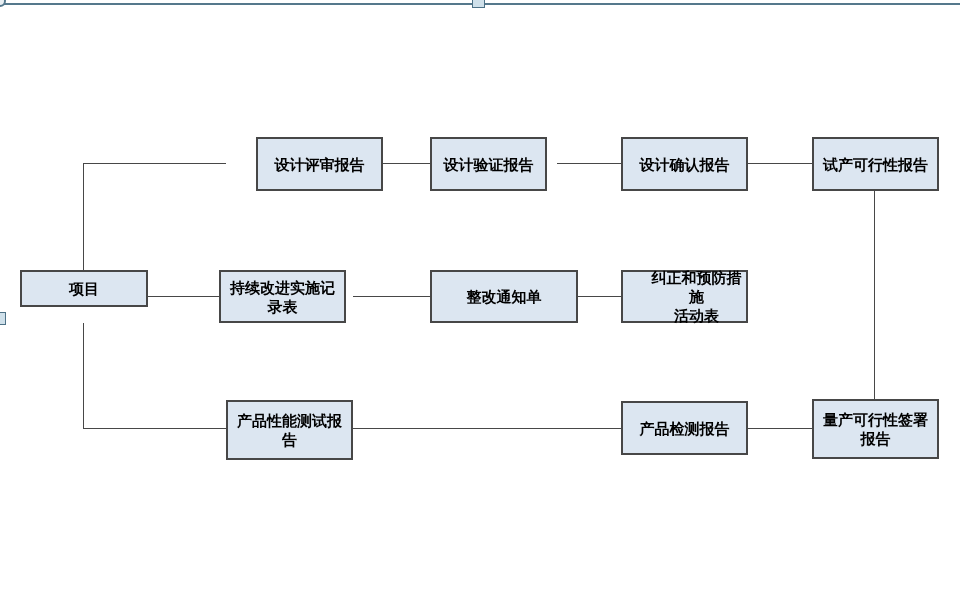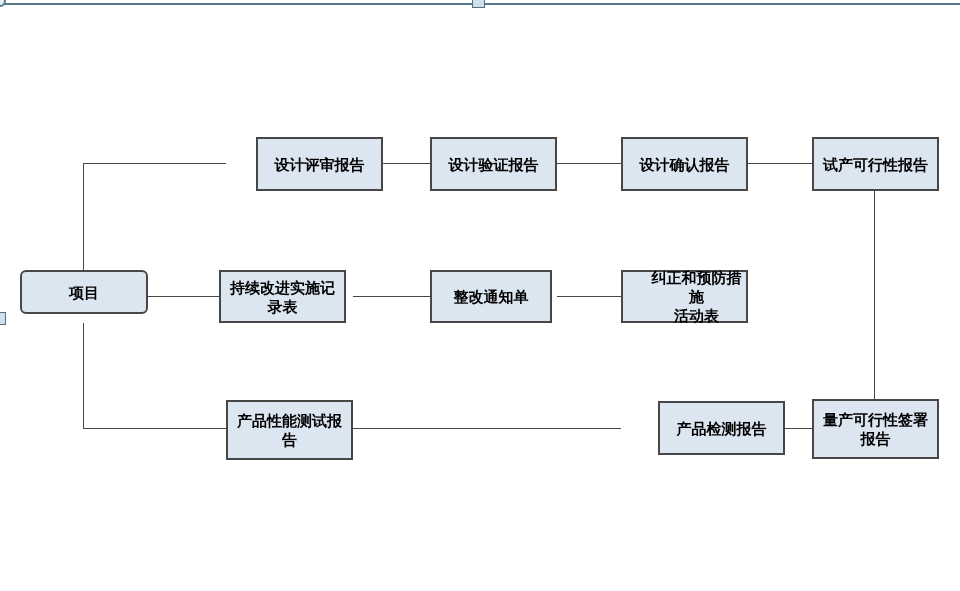--- a/index.html
+++ b/index.html
@@ -31,30 +31,30 @@
   .node{
     position:absolute;
     background:#dce6f1;
     border:2px solid #474747;
     box-sizing:border-box;
     display:flex;align-items:center;justify-content:center;
     text-align:center;
     font-weight:bold;font-size:15px;line-height:19px;color:#000;
     white-space:pre-line;
   }
-  .n-project{left:20px;top:270px;width:128px;height:44px;border-radius:6px;}
+  .n-project{left:20px;top:270px;width:128px;height:37px;}
   .n-design-review{left:226px;top:137px;width:127px;height:54px;margin-left:30px;}
-  .n-design-verify{left:430px;top:137px;width:127px;height:54px;}
+  .n-design-verify{left:430px;top:137px;width:117px;height:54px;}
   .n-design-confirm{left:621px;top:137px;width:127px;height:54px;}
   .n-pilot-feasibility{left:812px;top:137px;width:127px;height:54px;}
   .n-improve-record{left:219px;top:270px;width:127px;height:53px;}
-  .n-rectify-notice{left:430px;top:270px;width:122px;height:53px;}
+  .n-rectify-notice{left:430px;top:270px;width:148px;height:53px;}
   .n-corrective-actions{left:621px;top:270px;width:127px;height:53px;padding-left:24px;}
   .n-perf-test{left:226px;top:400px;width:127px;height:60px;}
-  .n-inspection{left:621px;top:401px;width:127px;height:54px;margin-left:37px;}
+  .n-inspection{left:621px;top:401px;width:127px;height:54px;}
   .n-mass-feasibility{left:812px;top:399px;width:127px;height:60px;}
   
   .connector{position:absolute;background:#474747;}
   .h{height:1px;}
   .v{width:1px;}
   .c-trunk-top{left:83px;top:163px;height:107px;}
   .c-trunk-bottom{left:83px;top:323px;height:105px;}
   .c-row1-a{left:83px;top:163px;width:143px;}
   .c-row1-b{left:353px;top:163px;width:77px;}
   .c-row1-c{left:557px;top:163px;width:64px;}

